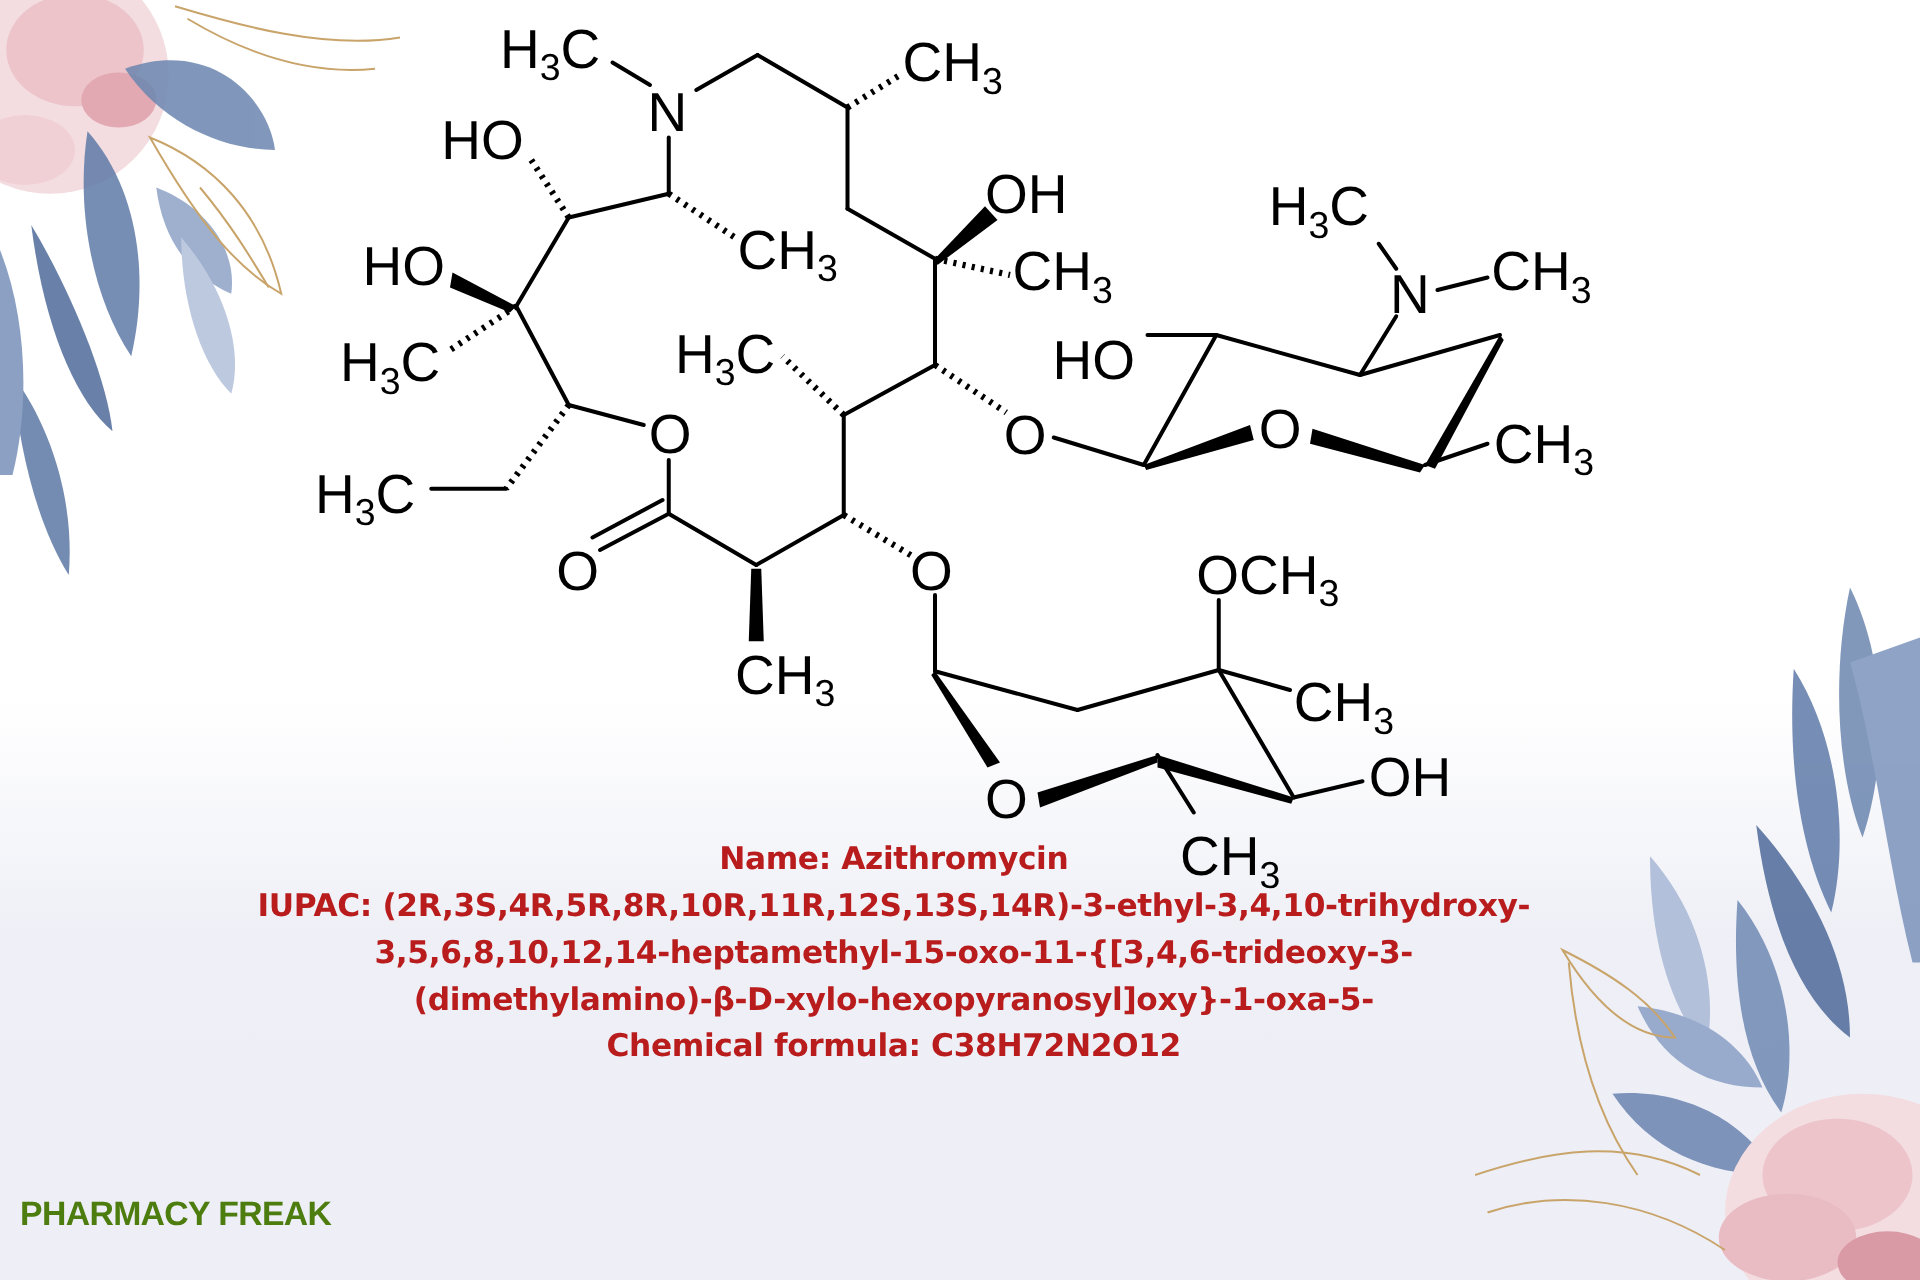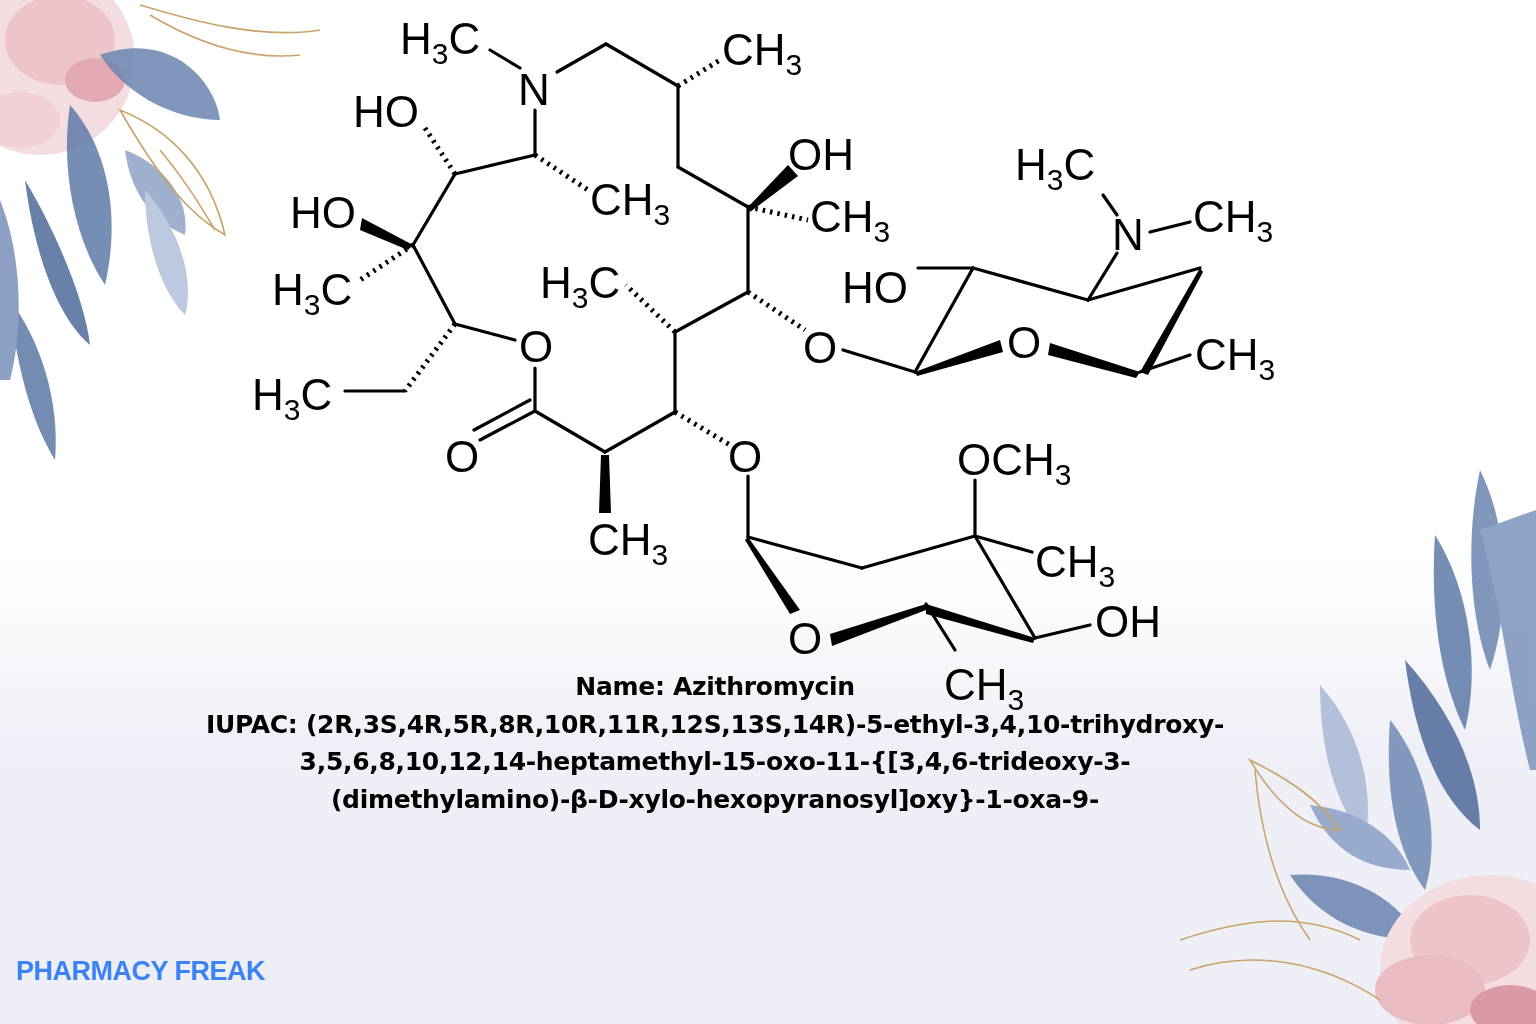--- a/index.html
+++ b/index.html
@@ -13,29 +13,29 @@
       background: linear-gradient(180deg, rgba(255,255,255,0) 0%, rgba(236,237,245,0.85) 40%, #eeeef6 100%);
     }
     .deco { position: absolute; }
     .deco-tl { left: 0; top: 0; width: 330px; height: 480px; }
     .deco-br { left: 1180px; top: 470px; width: 356px; height: 554px; }
     svg.molecule { position: absolute; left: 0; top: 0; width: 1536px; height: 1024px; }
     .atom { font-family: "Liberation Sans", sans-serif; font-size: 44px; fill: #000; }
     .sub { font-size: 30px; }
     .info {
       position: absolute; left: 180px; top: 668px; width: 1070px;
-      text-align: center; color: #000000;
+      text-align: center; color: #b91c1c;
       font-family: "DejaVu Sans", sans-serif; font-weight: bold;
       font-size: 25px; line-height: 37.5px; letter-spacing: -0.3px;
     }
     .info div { white-space: nowrap; }
     .brand {
       position: absolute; left: 16px; top: 956px;
       font-family: "Liberation Sans", sans-serif; font-weight: bold;
-      font-size: 27px; color: #3b82f6; letter-spacing: -0.5px;
+      font-size: 27px; color: #4d7c0f; letter-spacing: -0.5px;
     }
   </style>
 </head>
 <body>
 
 <div class="bg-wash"></div>
 
 <svg class="deco deco-tl" viewBox="0 0 330 480">
   <g>
     <ellipse cx="40" cy="60" rx="95" ry="95" fill="#f3dde0"></ellipse>
@@ -183,18 +183,19 @@
     <text class="atom" x="957" y="475">OCH<tspan class="sub" dy="10">3</tspan></text>
     <text class="atom" x="1035" y="577">CH<tspan class="sub" dy="10">3</tspan></text>
     <text class="atom" x="1095" y="637">OH</text>
     <text class="atom" x="788" y="654">O</text>
     <text class="atom" x="944" y="700">CH<tspan class="sub" dy="10">3</tspan></text>
   </g>
 </svg>
 
 <div class="info">
   <div>Name: Azithromycin</div>
-  <div>IUPAC: (2R,3S,4R,5R,8R,10R,11R,12S,13S,14R)-5-ethyl-3,4,10-trihydroxy-</div>
+  <div>IUPAC: (2R,3S,4R,5R,8R,10R,11R,12S,13S,14R)-3-ethyl-3,4,10-trihydroxy-</div>
   <div>3,5,6,8,10,12,14-heptamethyl-15-oxo-11-{[3,4,6-trideoxy-3-</div>
-  <div>(dimethylamino)-β-D-xylo-hexopyranosyl]oxy}-1-oxa-9-</div>
+  <div>(dimethylamino)-β-D-xylo-hexopyranosyl]oxy}-1-oxa-5-</div>
+  <div>Chemical formula: C38H72N2O12</div>
 </div>
 
 <div class="brand">PHARMACY FREAK</div>
 
 </body></html>

